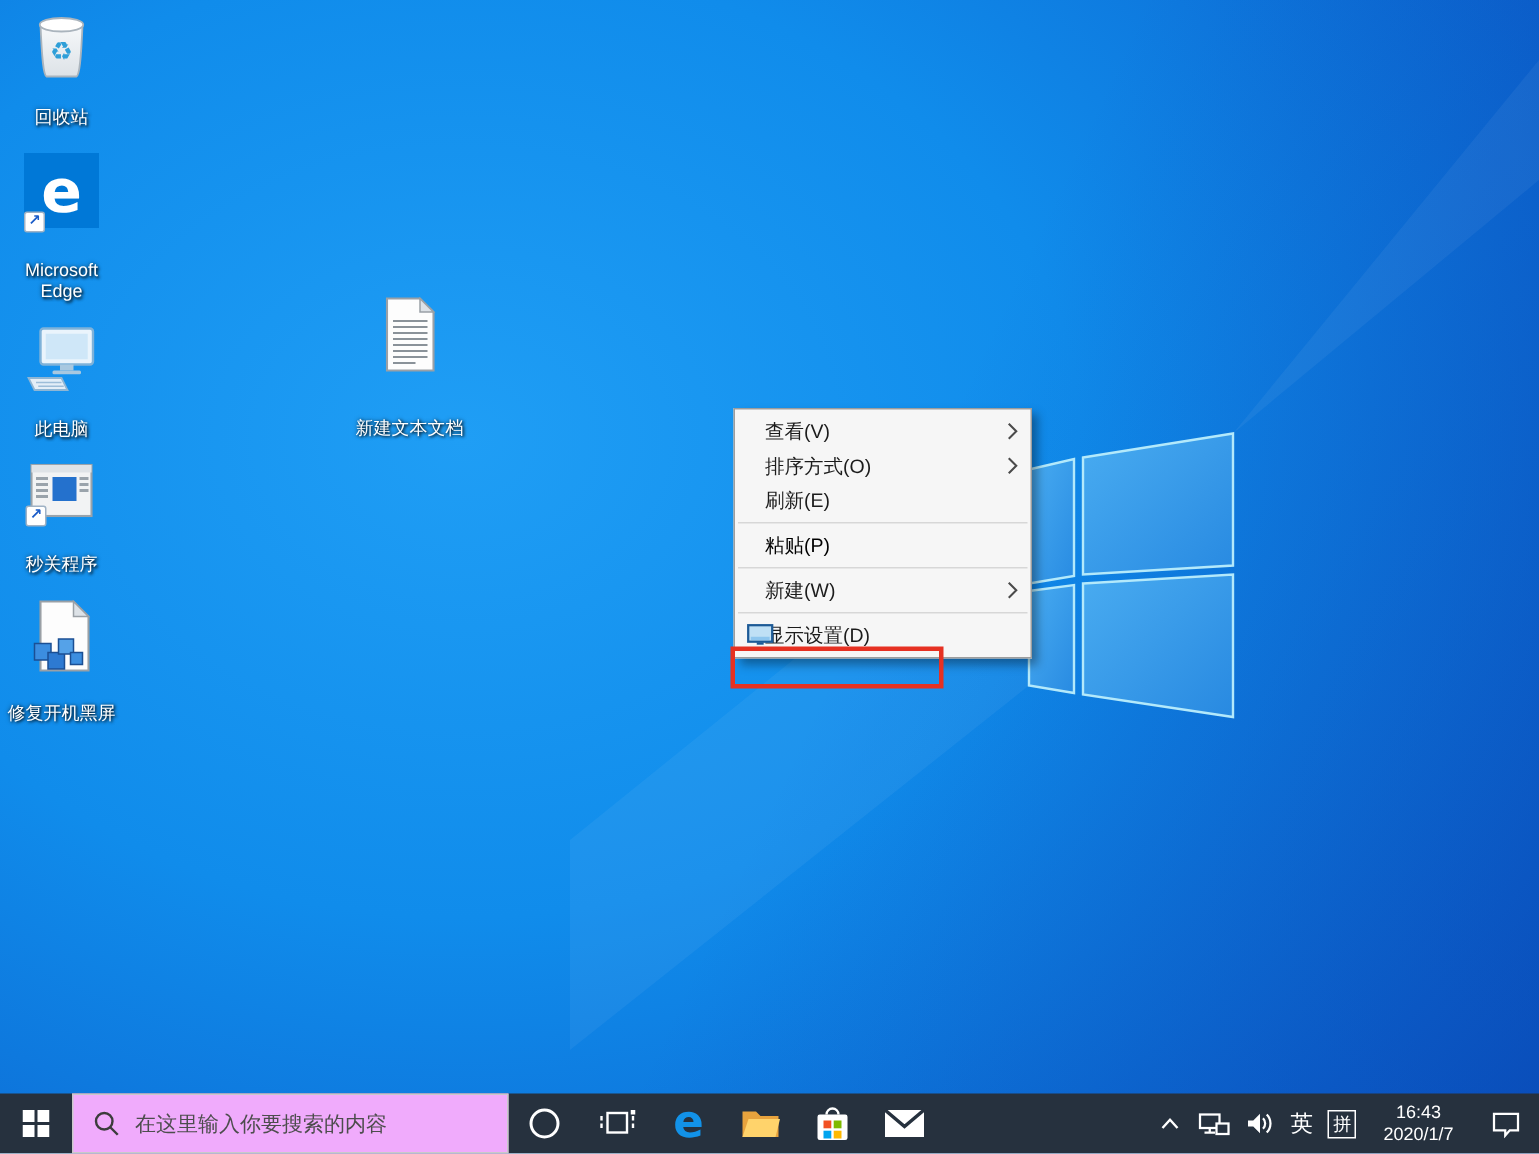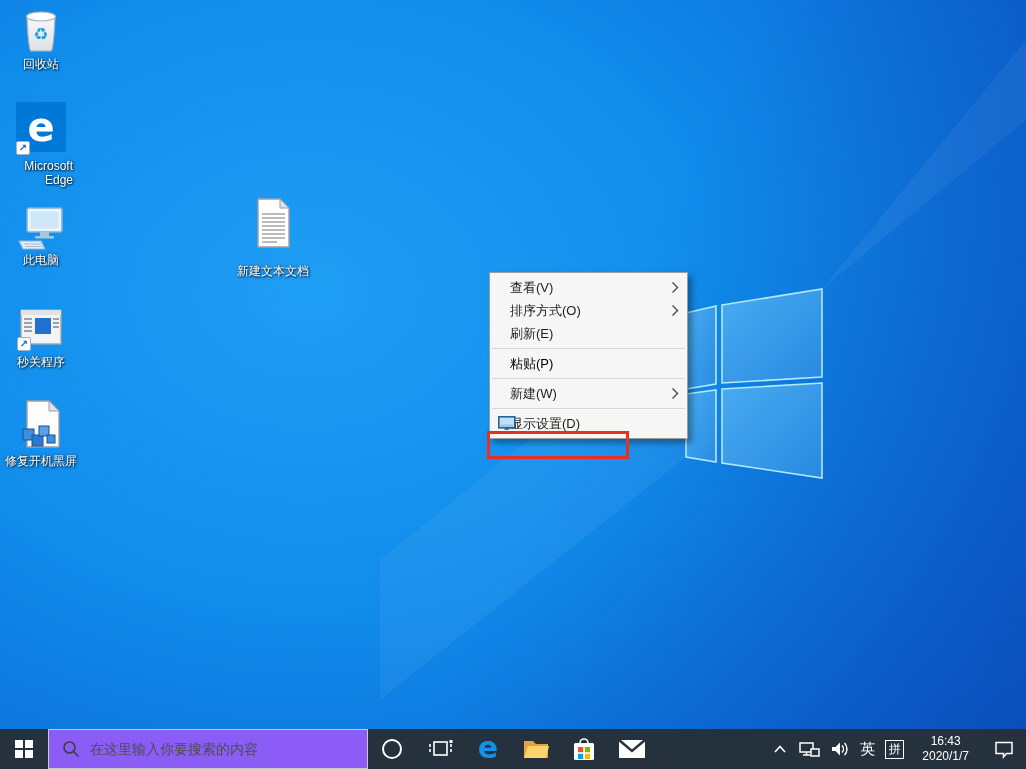--- a/index.html
+++ b/index.html
@@ -15,21 +15,21 @@
   }
   .flag-svg { position:absolute; inset:0; pointer-events:none; }
 
   
   .dicon {
     position:absolute; width:78px; display:flex; flex-direction:column;
     align-items:center; cursor:pointer;
   }
   .dicon .art { display:block; }
   .dicon .lbl {
-    margin-top:3px; font-size:12px; color:#fff; text-align:right; line-height:14px;
+    margin-top:17px; font-size:12px; color:#fff; text-align:center; line-height:14px;
     text-shadow:1px 1px 2px rgba(0,0,0,.85), 0 0 3px rgba(0,0,0,.6);
   }
   .shortcut-ovl {
     position:absolute; left:1px; bottom:1px; width:14px; height:14px;
     background:#fff; border:1px solid #9fb2c5; border-radius:2px;
     font-size:10px; font-weight:bold; color:#1b5cc8; line-height:12px; text-align:center;
   }
   .artwrap { position:relative; }
 
   
@@ -56,21 +56,21 @@
   
   .taskbar {
     position:absolute; left:0; bottom:0; width:1026px; height:40px;
     background:#26313e; display:flex; align-items:stretch; z-index:20;
   }
   .tb-btn {
     width:48px; height:40px; display:flex; align-items:center; justify-content:center;
     cursor:pointer;
   }
   .searchbox {
-    width:320px; height:40px; background:#8b5cf6; border:1px solid #c9c9c9;
+    width:291px; height:40px; background:#f0abfc; border:1px solid #c9c9c9;
     display:flex; align-items:center; padding:0 8px 0 13px; cursor:text;
   }
   .searchbox input {
     border:none; outline:none; background:transparent; flex:1; margin-left:10px;
     font-size:14px; color:#222; font-family:inherit;
   }
   .searchbox input::placeholder { color:#4d4d4d; opacity:1; }
 
   .tray { margin-left:auto; display:flex; align-items:center; height:40px; }
   .tray-item {
@@ -127,21 +127,21 @@
     <span class="artwrap">
       <svg class="art" width="52" height="56">
         <rect x="1" y="2" width="50" height="50" fill="#0078d7"></rect>
         <text x="26" y="41" font-size="40" font-weight="bold" text-anchor="middle" fill="#ffffff" font-family="DejaVu Sans, sans-serif">e</text>
       </svg>
       <span class="shortcut-ovl">↗</span>
     </span>
     <span class="lbl" style="width:64px">Microsoft Edge</span>
   </div>
 
-  <div class="dicon" style="left:2px; top:205px;font-family:Liberation Mono, monospace;">
+  <div class="dicon" style="left:2px; top:216px;">
     <span class="artwrap">
       <svg class="art" width="50" height="46">
         <rect x="11" y="3" width="35" height="24" rx="2" fill="#eaf4fc" stroke="#7fb2d9" stroke-width="1.6"></rect>
         <rect x="14.5" y="6.5" width="28" height="17" fill="#cfe7f8"></rect>
         <rect x="24" y="27" width="9" height="4" fill="#a8c8e0"></rect>
         <rect x="19" y="31" width="19" height="2.5" rx="1" fill="#a8c8e0"></rect>
         <polygon points="3,36 25,36 29,44 7,44" fill="#e4eef7" stroke="#8fb6d4" stroke-width="1.2"></polygon>
         <line x1="8" y1="39" x2="25" y2="39" stroke="#9dbdd8" stroke-width="1"></line>
         <line x1="9.5" y1="41.5" x2="26.5" y2="41.5" stroke="#9dbdd8" stroke-width="1"></line>
       </svg>

